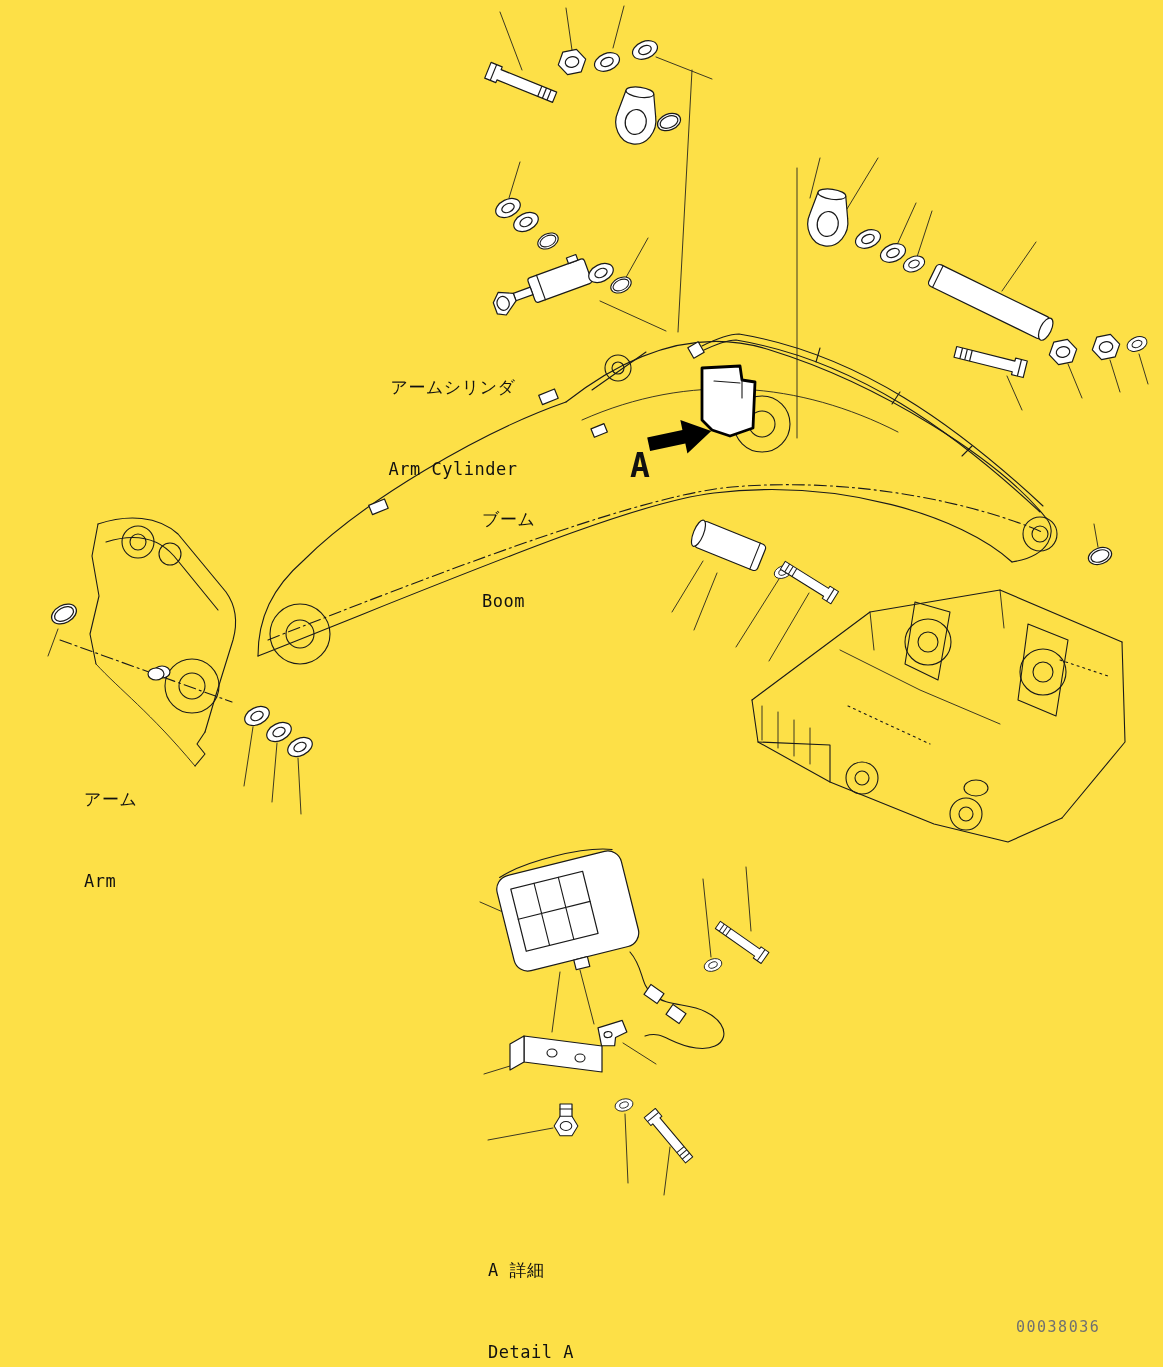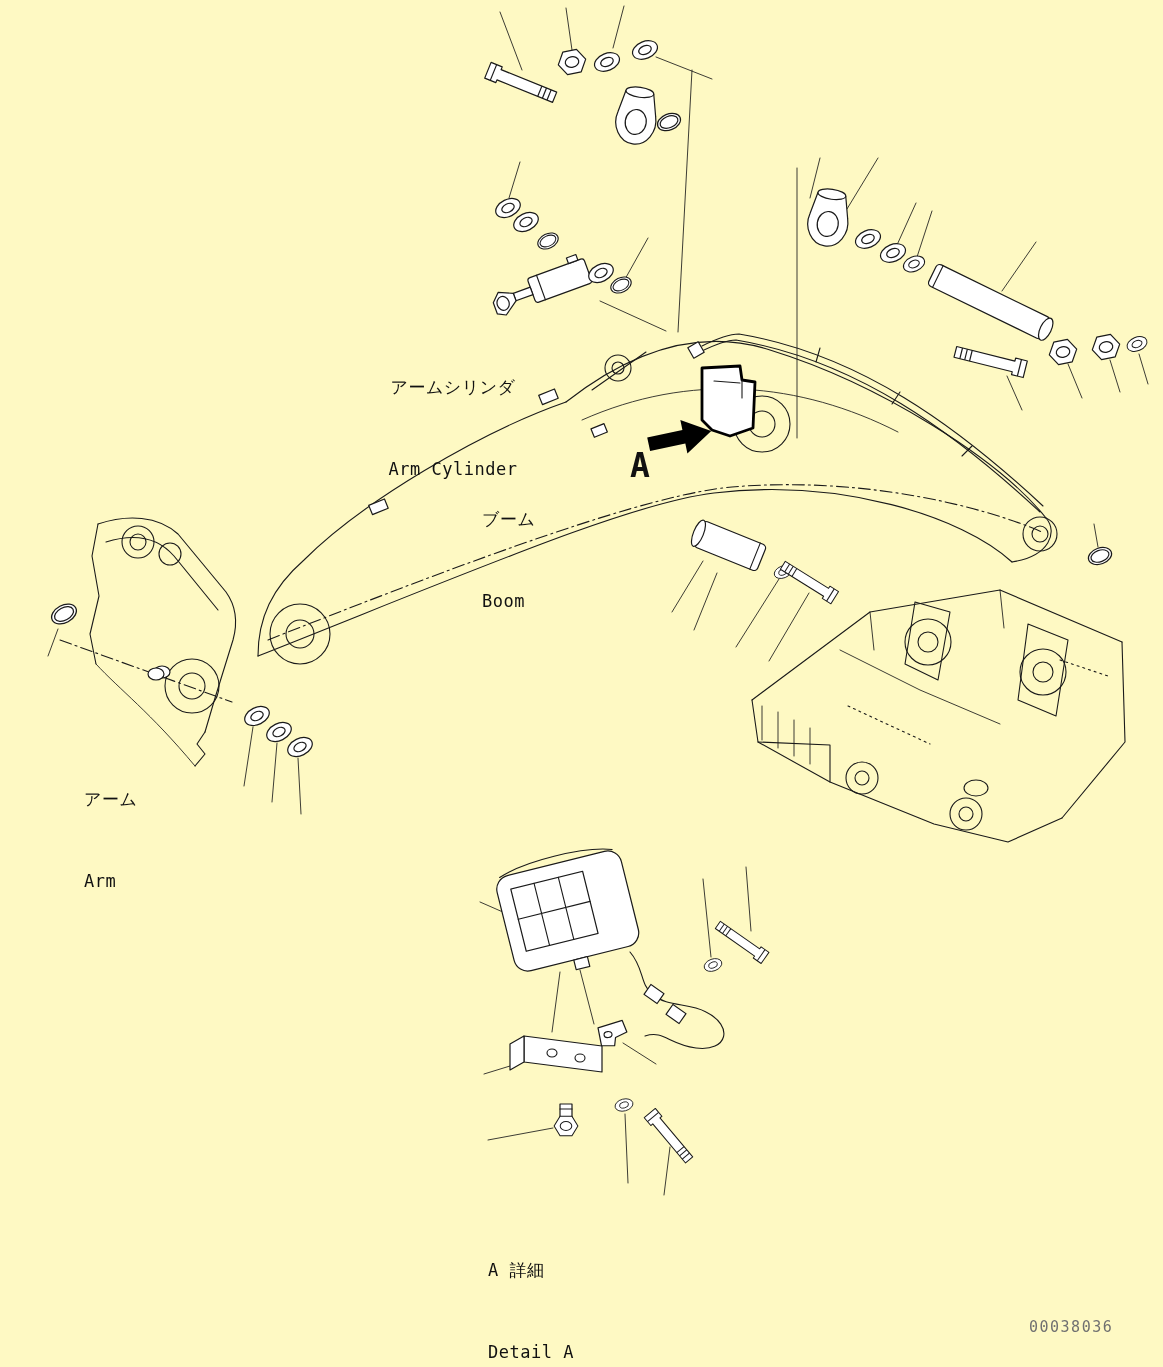--- a/index.html
+++ b/index.html
@@ -1,18 +1,18 @@
 <!DOCTYPE html>
 <html><head>
 <meta charset="utf-8">
 <style>
   * { margin:0; padding:0; box-sizing:border-box; }
   html,body { background:#ffffff; }
   .canvas {
-    position:relative; width:1163px; height:1367px; background:#fef9c3;
+    position:relative; width:1163px; height:1367px; background:#fde047;
     font-family:"DejaVu Sans Mono","DejaVu Sans",monospace; overflow:hidden;text-decoration:underline;
   }
   .canvas svg { position:absolute; left:0; top:0; }
 
   
   .ln { fill:none; stroke:#1a1a1a; stroke-width:1.1; stroke-linecap:round; stroke-linejoin:round; }
   .thin { stroke-width:0.85; }
   .pt { fill:#ffffff; stroke:#1a1a1a; stroke-width:1.2; stroke-linejoin:round; }
   .thick { fill:#ffffff; stroke:#000000; stroke-width:2.8; stroke-linejoin:round; }
   .blk { fill:#000000; stroke:none; }
@@ -261,15 +261,15 @@
 </div>
 
 
 <div class="lbl" style="left:488px; top:1203px;">
   <div>A 詳細</div>
   <div>Detail A</div>
 </div>
 
 <div class="marker-a" style="left:630px; top:446px;">A</div>
 
-<div class="dwg-no" style="left:1016px; top:1318px;margin-left:13px;">00038036</div>
+<div class="dwg-no" style="left:1016px; top:1318px;">00038036</div>
 
 </div>
 
 </body></html>

